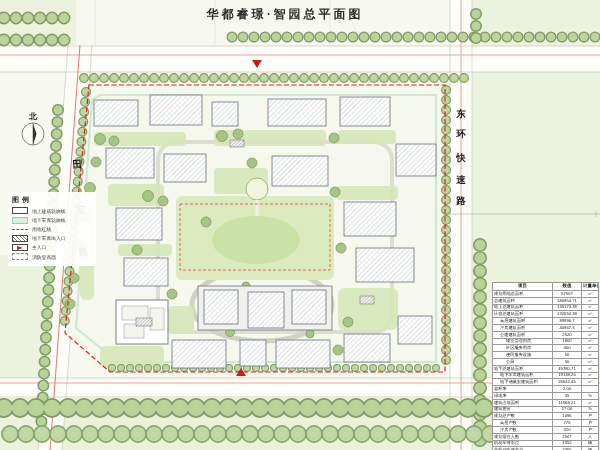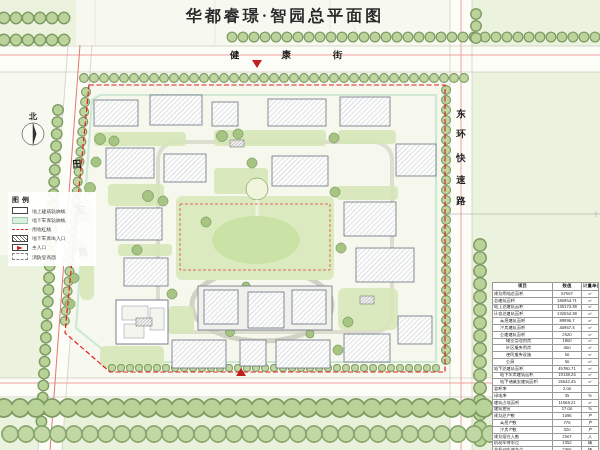--- a/index.html
+++ b/index.html
@@ -1,21 +1,21 @@
 <!DOCTYPE html>
 <html><head>
 <meta charset="utf-8">
 <style>
   html,body{margin:0;padding:0;background:#ddd;}
   #canvas{position:relative;width:600px;height:450px;background:#f7f8ef;overflow:hidden;
           font-family:"Liberation Sans",sans-serif;}
   #plan-svg{position:absolute;left:0;top:0;z-index:1;}
   .ovl{position:absolute;z-index:2;}
   #drawing-title{left:150px;top:6px;width:270px;text-align:center;
-    font-family:"Liberation Serif",serif;font-weight:bold;font-size:16px;
+    font-family:"Liberation Serif",serif;font-weight:bold;font-size:12px;
     letter-spacing:3px;color:#2a2a2a;white-space:nowrap;}
   .street{font-weight:bold;color:#1a1a1a;white-space:nowrap;z-index:2;position:absolute;font-size:9.5px;}
   #street-top{left:230px;top:49px;letter-spacing:42px;}
   #street-bottom{left:208px;top:378px;letter-spacing:36px;}
   #street-left{left:74px;top:152px;writing-mode:vertical-lr;letter-spacing:44px;transform:rotate(-4deg);}
   #street-right{left:454px;top:100px;writing-mode:vertical-lr;letter-spacing:22px;}
   #legend{left:8px;top:192px;width:88px;background:rgba(255,255,255,.93);padding:3px 4px;box-sizing:border-box;}
   #legend .lg-title{font-size:7px;font-weight:bold;letter-spacing:3px;color:#222;margin-bottom:2px;}
   .lg-row{display:flex;align-items:center;gap:4px;margin:2.4px 0;}
   .lg-row .lbl{font-size:4.8px;color:#333;white-space:nowrap;}
@@ -227,21 +227,20 @@
   <g>
     <text x="33" y="119" text-anchor="middle" font-size="8" font-weight="bold" fill="#222">北</text>
     <circle cx="33" cy="134" r="11" fill="#fdfdf8" stroke="#777" stroke-width="0.9"></circle>
     <path d="M33,123 V145" stroke="#555" stroke-width="0.6"></path>
     <path d="M33,123 L36.5,134 L33,145 Z" fill="#333"></path>
   </g>
 </svg>
 
 <div id="drawing-title" class="ovl">华都睿璟·智园总平面图</div>
 
-<div id="street-top" class="street">健康街</div>
 <div id="street-left" class="street">田安路</div>
 <div id="street-right" class="street">东环快速路</div>
 
 <div id="kg-label">幼儿园</div>
 
 <div id="legend" class="ovl">
   <div class="lg-title">图例</div>
   <div class="lg-row">
     <span class="sw"></span>
     <span class="lbl">地上建筑轮廓线</span>

